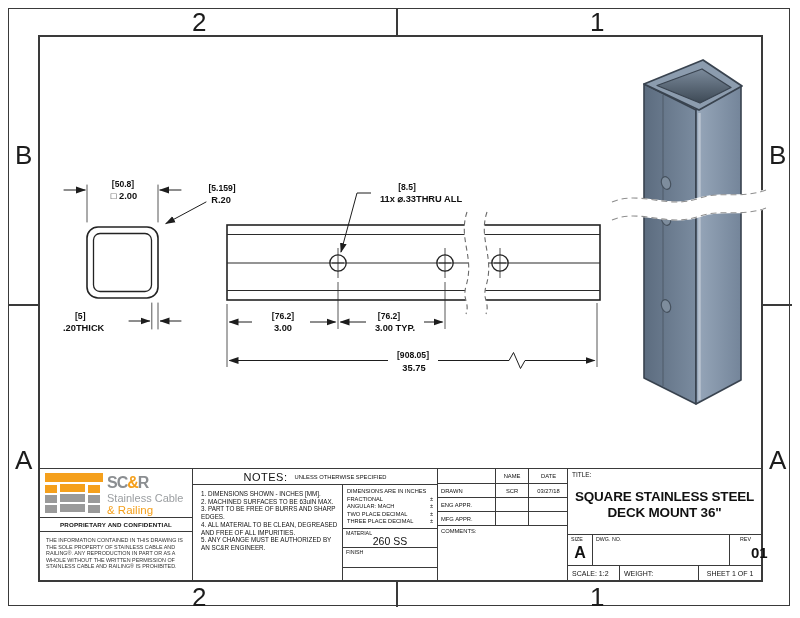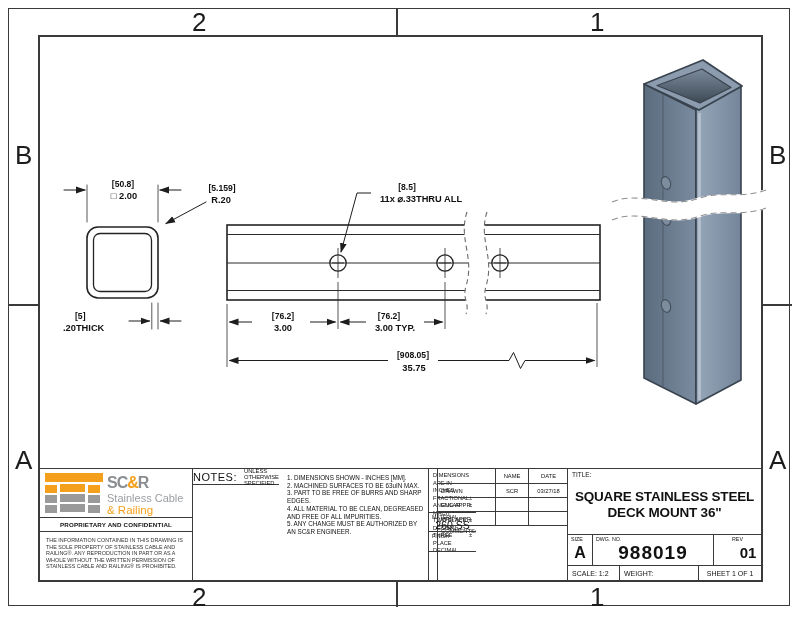--- a/index.html
+++ b/index.html
@@ -30,21 +30,21 @@
   .slat{height:8px;}
   .slat.o{background:#F5A01C;} .slat.g{background:#9a9a9a;}
   .brand{line-height:20px;font-size:16px;font-weight:bold;color:#8b8e91;letter-spacing:-1px;}
   .brand .amp{color:#F5A01C;}
   .brand-sub{font-size:11px;line-height:11.5px;color:#9b9ea1;letter-spacing:0;}
   .brand-sub2{font-size:11.5px;line-height:11.5px;color:#F5A01C;}
   .proprietary{border-top:1.5px solid #3a3a3a;border-bottom:1.5px solid #3a3a3a;
                text-align:center;font-size:6.2px;font-weight:bold;padding:3px 0;letter-spacing:.2px;}
   .legal{padding:5px 5px 0 6px;font-size:5.4px;line-height:6.6px;color:#333;}
   
-  .sec-notes{width:245px;display:flex;flex-direction:row;}
+  .sec-notes{width:245px;display:flex;flex-direction:column;}
   .notes-head{height:16px;border-bottom:1.5px solid #3a3a3a;display:flex;align-items:center;
               justify-content:center;gap:7px;box-sizing:border-box;}
   .notes-title{font-size:11px;letter-spacing:.5px;}
   .notes-sub{font-size:5.8px;}
   .notes-body{display:flex;flex:1;}
   .notes-list{width:149px;box-sizing:border-box;padding:5px 4px 0 8px;font-size:6.3px;line-height:7.7px;}
   .note-item{margin:0 0 0 0;}
   .notes-right{flex:1;border-left:1.5px solid #3a3a3a;display:flex;flex-direction:column;}
   .tolbox{height:43px;box-sizing:border-box;padding:3px 4px 0 4px;font-size:5.7px;line-height:7.5px;}
   .tolrow{display:flex;justify-content:space-between;}
@@ -62,21 +62,21 @@
   .arow-h{height:15px;} .arow{height:14px;}
   .comments{flex:1;padding:2px 3px;}
   
   .sec-title{width:194px;display:flex;flex-direction:column;position:relative;}
   .title-label{position:absolute;top:2px;left:4px;font-size:6.5px;}
   .title-lines{flex:1;display:flex;flex-direction:column;justify-content:center;
                text-align:center;font-weight:bold;font-size:13.5px;line-height:16px;letter-spacing:-.2px;padding-top:6px;}
   .sd-row{height:31px;border-top:1.5px solid #3a3a3a;display:flex;box-sizing:border-box;}
   .sd-cell{position:relative;box-sizing:border-box;}
   .sd-cell+.sd-cell{border-left:1.5px solid #3a3a3a;}
-  .sd-size{width:24px;} .sd-dwg{flex:1;} .sd-rev{width:48px;padding-left:21px;}
+  .sd-size{width:24px;} .sd-dwg{flex:1;} .sd-rev{width:32px;padding-left:21px;}
   .sd-val{text-align:center;font-weight:bold;}
   .v-size{font-size:16px;margin-top:9px;}
   .v-dwg{font-size:19px;margin-top:7px;letter-spacing:1px;}
   .v-rev{font-size:15px;margin-top:9px;}
   .mini-ctr{left:0;right:0;text-align:center;}
   .sw-row{height:15px;border-top:1.5px solid #3a3a3a;display:flex;align-items:center;
           font-size:7px;box-sizing:border-box;}
   .sw-cell{box-sizing:border-box;height:100%;display:flex;align-items:center;padding-left:4px;}
   .sw-cell+.sw-cell{border-left:1.5px solid #3a3a3a;}
   .sw-scale{width:51px;} .sw-weight{flex:1;} .sw-sheet{width:63px;justify-content:center;padding-left:0;}
@@ -312,21 +312,20 @@
         <div>SQUARE STAINLESS STEEL</div>
         <div>DECK MOUNT 36"</div>
       </div>
       <div class="sd-row">
         <div class="sd-cell sd-size">
           <span class="mini-label">SIZE</span>
           <div class="sd-val v-size">A</div>
         </div>
         <div class="sd-cell sd-dwg">
           <span class="mini-label">DWG.  NO.</span>
-          <div class="sd-val v-dwg">988019</div>
         </div>
         <div class="sd-cell sd-rev">
           <span class="mini-label mini-ctr">REV</span>
           <div class="sd-val v-rev">01</div>
         </div>
       </div>
       <div class="sw-row">
         <div class="sw-cell sw-scale">SCALE: 1:2</div>
         <div class="sw-cell sw-weight">WEIGHT:</div>
         <div class="sw-cell sw-sheet">SHEET 1 OF 1</div>

